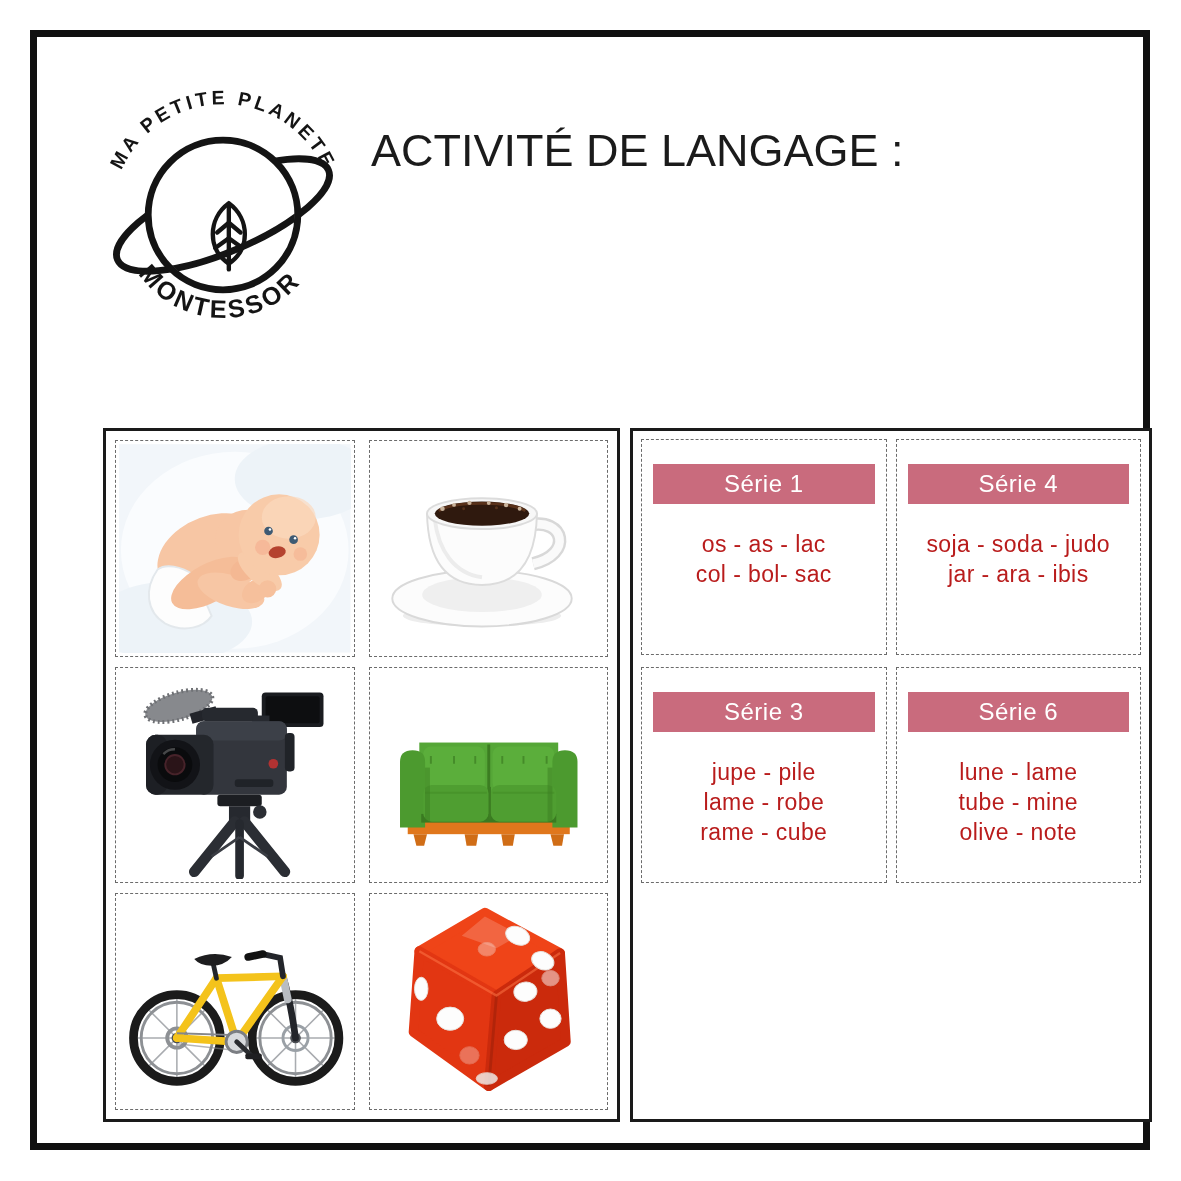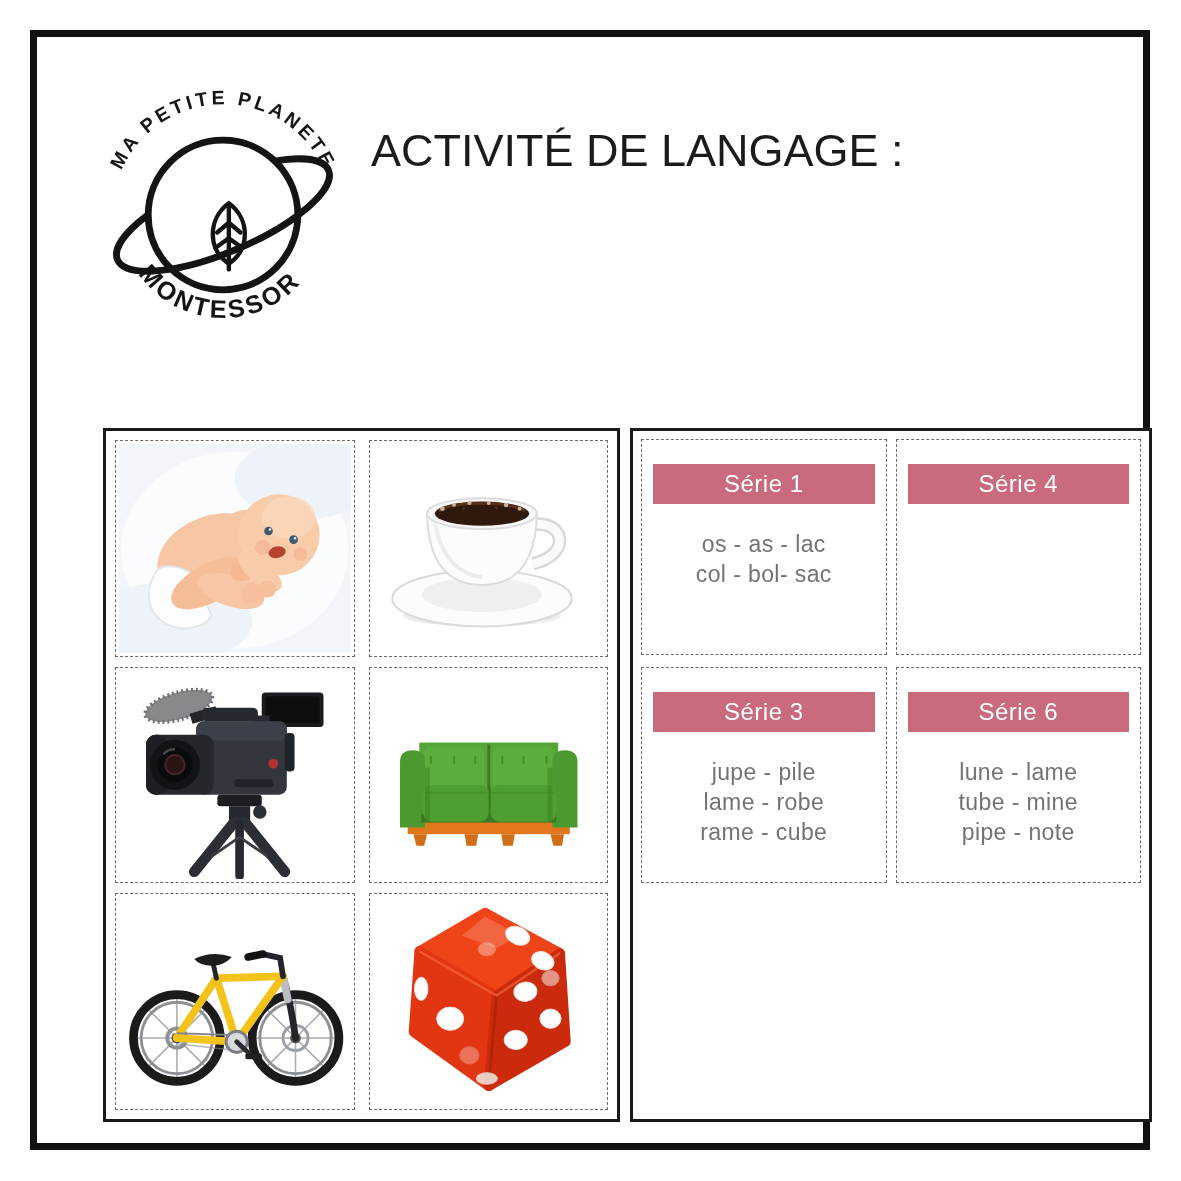--- a/index.html
+++ b/index.html
@@ -28,21 +28,21 @@
   .pic-cell { display: flex; align-items: center; justify-content: center; overflow: hidden; padding: 3px; }
   .pic-cell svg { width: 100%; height: 100%; }
   .serie-cell { display: flex; flex-direction: column; align-items: center; }
   .serie-header {
     margin-top: 24px; width: calc(100% - 22px); height: 40px; background: #c96b7d;
     color: #fff; display: flex; align-items: center; justify-content: center;
     font-size: 24px; letter-spacing: 0.5px;
   }
   .serie-words {
     margin-top: 26px; text-align: center; font-size: 23px; line-height: 1.22;
-    color: #737373; letter-spacing: 0.4px;
+    color: #b91c1c; letter-spacing: 0.4px;
   }
   .serie-words div { margin-bottom: 2px; }
 </style>
 </head>
 <body>
 
 <div class="page">
   <div class="frame">
 
     <svg class="logo-svg" viewBox="0 0 280 280" aria-hidden="true">
@@ -267,35 +267,39 @@
         <div class="serie-words">
           <div>os - as - lac</div>
           <div>col - bol- sac</div>
         </div>
       </div>
 
 
 
       <div class="cell serie-cell">
         <div class="serie-header">Série 4</div>
+        <div class="serie-words">
+          <div>soja - soda - judo</div>
+          <div>jar - ara - ibis</div>
+        </div>
       </div>
 
       <div class="cell serie-cell">
         <div class="serie-header">Série 3</div>
         <div class="serie-words">
           <div>jupe - pile</div>
           <div>lame - robe</div>
           <div>rame - cube</div>
         </div>
       </div>
 
       <div class="cell serie-cell">
         <div class="serie-header">Série 6</div>
         <div class="serie-words">
           <div>lune - lame</div>
           <div>tube - mine</div>
-          <div>pipe - note</div>
+          <div>olive - note</div>
         </div>
       </div>
     </div>
 
   </div>
 </div>
 
 </body></html>

